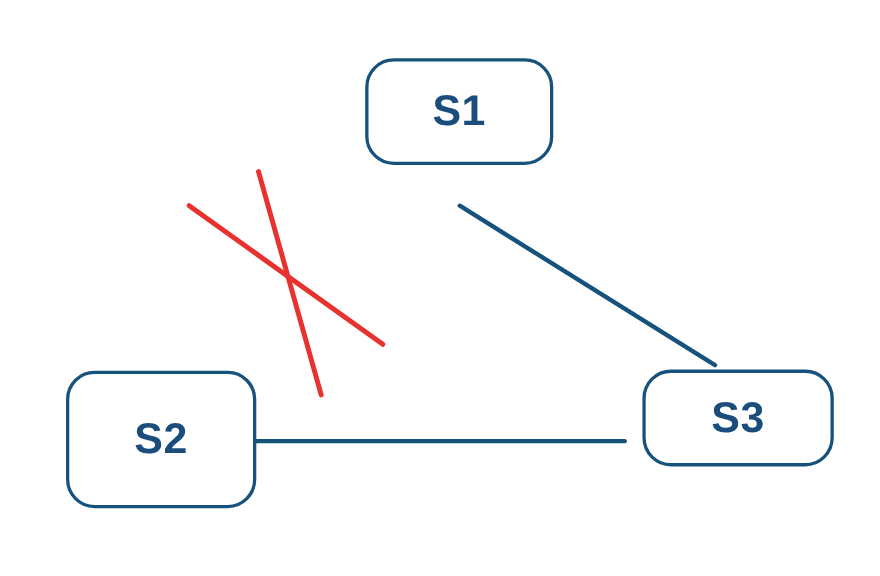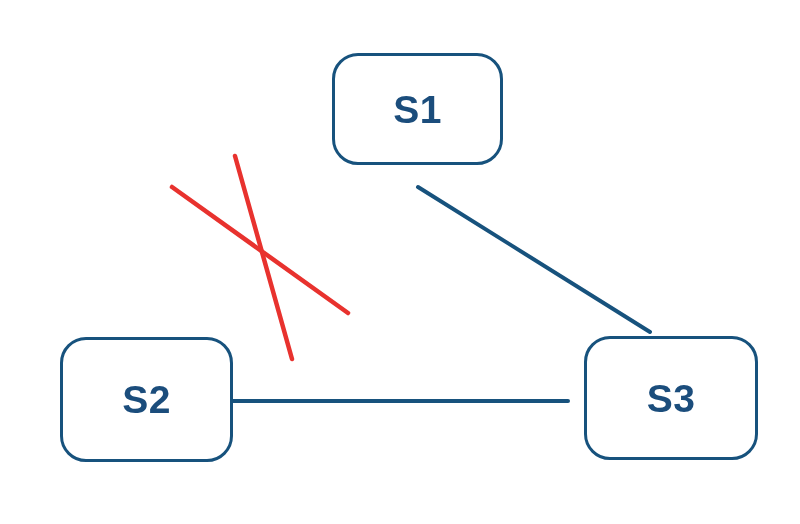--- a/index.html
+++ b/index.html
@@ -45,23 +45,23 @@
     align-items: center;
     justify-content: center;
   }
   .node-label {
     color: var(--node-text);
     font-size: 39px;
     font-weight: bold;
     line-height: 1;
     letter-spacing: 0.5px;
   }
-  .node-s1 { left: 332px; top: 53px;  width: 171px; height: 112px; }
+  .node-s1 { left: 332px; top: 53px;  width: 171px; height: 97px; }
   .node-s2 { left: 36px;  top: 337px; width: 173px; height: 125px; margin-left: 24px; }
-  .node-s3 { left: 584px; top: 336px; width: 174px; height: 124px; }
+  .node-s3 { left: 584px; top: 336px; width: 174px; height: 88px; }
 </style>
 </head>
 <body>
 
 <div class="diagram">
 
   <svg class="edges-layer" viewBox="0 0 800 524" xmlns="http://www.w3.org/2000/svg" aria-hidden="true">
     <line class="edge" x1="418" y1="187" x2="650" y2="332"></line>
     <line class="edge" x1="226" y1="401" x2="568" y2="401"></line>
     <g>

